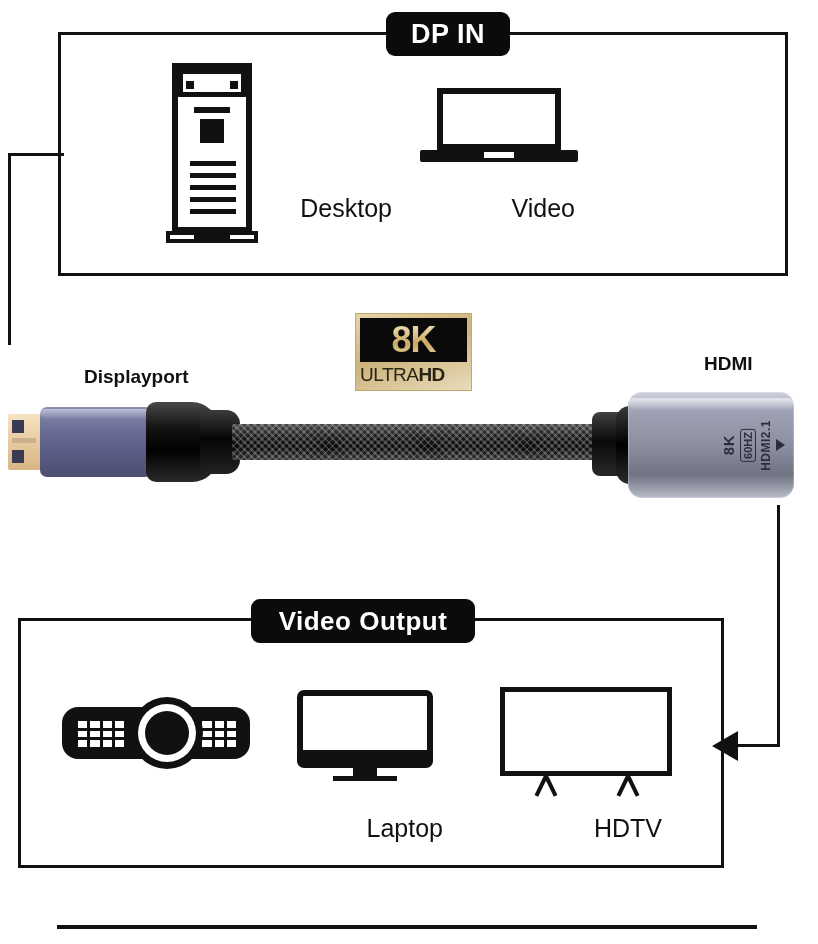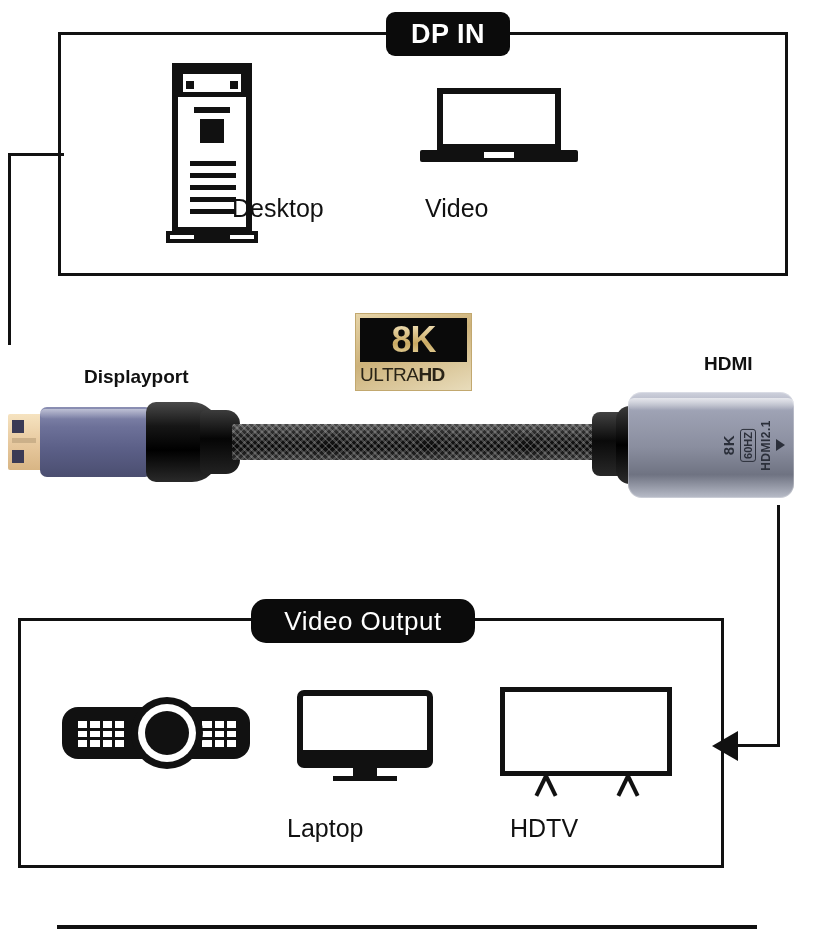--- a/index.html
+++ b/index.html
@@ -17,21 +17,21 @@
   #dp-panel{left:58px;top:32px;width:724px;height:238px;}
   #vo-panel{left:18px;top:618px;width:700px;height:244px;}
 
   
   .pill{
     position:absolute;background:#0b0b0b;border-radius:9px;
     color:#fff;display:flex;align-items:center;justify-content:center;
     letter-spacing:.5px;z-index:6;
   }
   #dp-in-pill{left:386px;top:12px;width:124px;height:44px;font-size:27px;font-weight:700;}
-  #video-out-pill{left:251px;top:599px;width:224px;height:44px;font-size:26px;font-weight:400;border-radius:15px;}
+  #video-out-pill{left:251px;top:599px;width:224px;height:44px;font-size:26px;font-weight:700;}
 
   
   .ln{position:absolute;background:#111;z-index:2;}
   
   #ln-left-h{left:8px;top:153px;width:56px;height:3px;}
   #ln-left-v{left:8px;top:153px;width:3px;height:192px;}
   
   #ln-right-v{left:777px;top:505px;width:3px;height:242px;}
   #ln-right-h{left:735px;top:744px;width:45px;height:3px;}
   .arrow-left{
@@ -77,21 +77,21 @@
   
   #hdtv-ico{position:absolute;left:500px;top:687px;width:172px;height:105px;}
   .tv-frame{position:absolute;left:0;top:0;width:172px;height:89px;border:5px solid #111;background:#fff;box-sizing:border-box;}
   .tv-leg{position:absolute;top:89px;width:4px;height:22px;background:#111;}
   .tv-leg.a{left:44px;transform:rotate(26deg);transform-origin:top center;}
   .tv-leg.b{left:44px;transform:rotate(-26deg);transform-origin:top center;}
   .tv-leg.c{left:126px;transform:rotate(26deg);transform-origin:top center;}
   .tv-leg.d{left:126px;transform:rotate(-26deg);transform-origin:top center;}
 
   
-  .caption{position:absolute;font-size:25px;color:#111;text-align:left;}
+  .caption{position:absolute;font-size:25px;color:#111;text-align:right;}
   #cap-desktop{left:232px;top:194px;width:160px;}
   #cap-laptop{left:425px;top:194px;width:150px;}
   #cap-projector{left:78px;top:814px;width:160px;}
   #cap-monitor{left:287px;top:814px;width:156px;}
   #cap-hdtv{left:510px;top:814px;width:152px;}
 
   
   #badge8k{position:absolute;left:355px;top:313px;width:117px;height:78px;
     background:linear-gradient(160deg,#e6d4a8 0%,#cdb27a 45%,#e8dcbb 100%);
     border:1px solid #c2a86f;box-sizing:border-box;padding:4px;}

